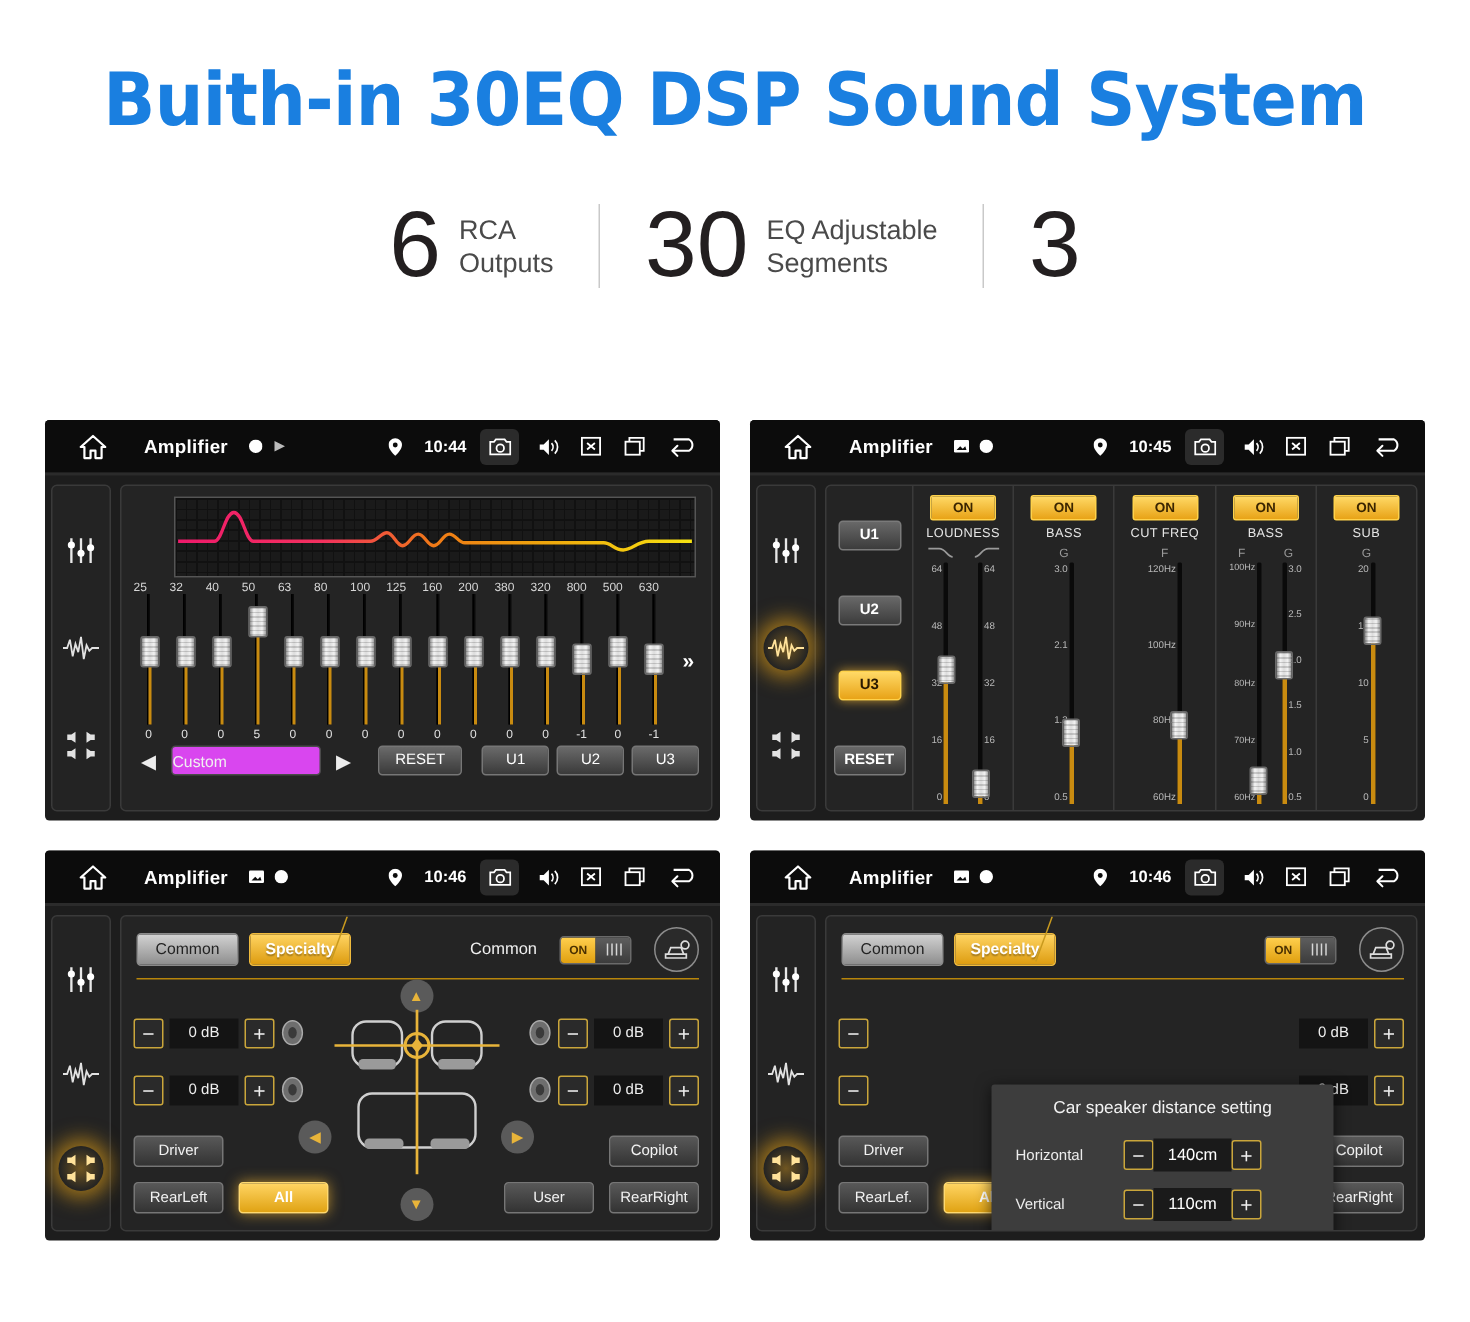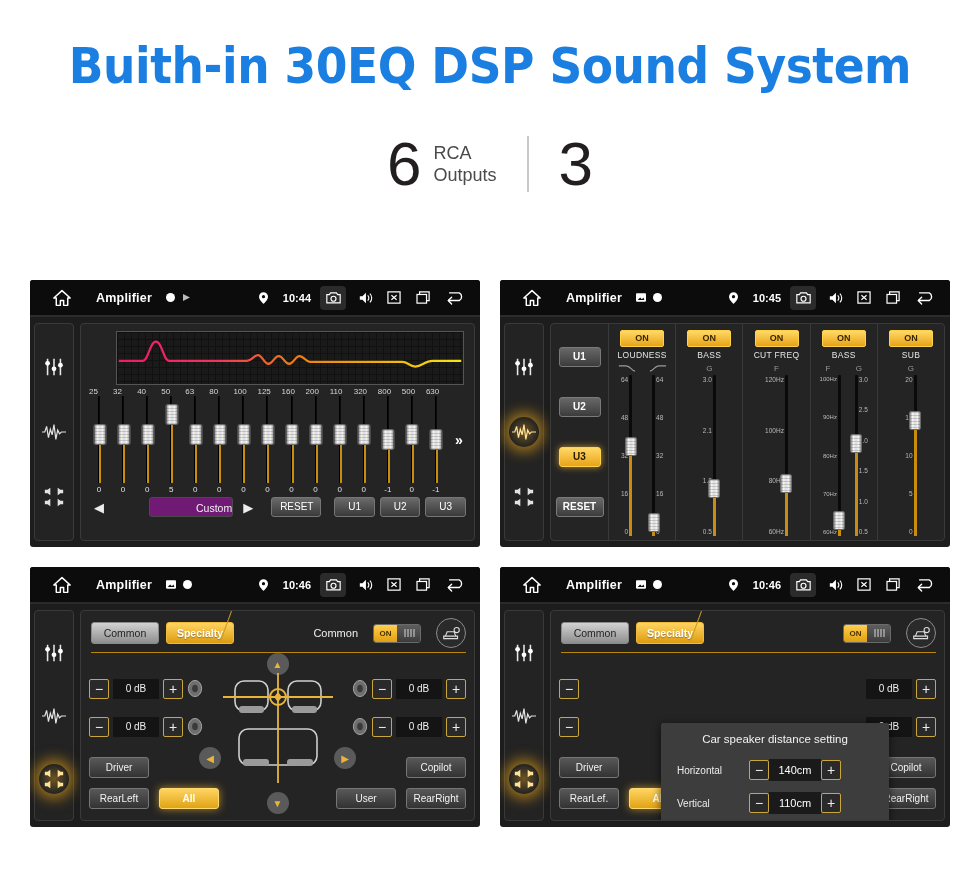--- a/index.html
+++ b/index.html
@@ -147,23 +147,23 @@
     background: linear-gradient(to right, #8d8d8d 0%, #f4f4f4 25%, #dcdcdc 50%, #f2f2f2 75%, #9a9a9a 100%);
     border: 1px solid #6a6a6a;
     background-image:
       repeating-linear-gradient(to bottom, rgba(0,0,0,0.16) 0 1px, transparent 1px 3px),
       linear-gradient(to right, #8d8d8d 0%, #f4f4f4 25%, #dcdcdc 50%, #f2f2f2 75%, #9a9a9a 100%);
   }
   .sl-val { font-size: 8px; color: #e2e2e2; margin-top: 2px; height: 11px; }
   .eq-bottom { display: flex; align-items: center; margin: 1px 8px 0 8px; gap: 5px; }
   .arrow-btn { color: #ededed; font-size: 13px; padding: 0 5px; }
   .preset-name {
-    width: 104px; height: 20px; line-height: 20px; text-align: right;
-    background: #701a75; border: 1px solid #4a4a4a; border-radius: 3px;
-    font-size: 10.5px; color: #f0f0f0; margin-left: 35px;
+    width: 104px; height: 20px; line-height: 20px; text-align: left;
+    background: #d946ef; border: 1px solid #4a4a4a; border-radius: 3px;
+    font-size: 10.5px; color: #f0f0f0;
   }
   .gbtn {
     height: 20px; line-height: 18px; text-align: center;
     background: linear-gradient(to bottom, #6a6a6a, #3a3a3a);
     border: 1px solid #767676; border-radius: 3px;
     font-size: 10px; color: #fff; padding: 0 8px; min-width: 40px;
   }
   .chev { color: #fff; font-size: 14px; font-weight: bold; margin-left: 2px;}
 
   
@@ -297,20 +297,27 @@
 
 <div class="stats-row">
   <div class="stat">
     <div class="stat-num">6</div>
     <div class="stat-txt">
       <div>RCA</div>
       <div>Outputs</div>
     </div>
   </div>
   <div class="stat-div"></div>
+  <div class="stat">
+    <div class="stat-num">30</div>
+    <div class="stat-txt">
+      <div>EQ Adjustable</div>
+      <div>Segments</div>
+    </div>
+  </div>
   <div class="stat-div"></div>
   <div class="stat">
     <div class="stat-num">3</div>
   </div>
 </div>
 
 <div class="panels">
 
   <div class="panel-row">
 
@@ -425,21 +432,21 @@
             <div class="freq-lbl">25</div>
             <div class="freq-lbl">32</div>
             <div class="freq-lbl">40</div>
             <div class="freq-lbl">50</div>
             <div class="freq-lbl">63</div>
             <div class="freq-lbl">80</div>
             <div class="freq-lbl">100</div>
             <div class="freq-lbl">125</div>
             <div class="freq-lbl">160</div>
             <div class="freq-lbl">200</div>
-            <div class="freq-lbl">110</div>
+            <div class="freq-lbl">380</div>
             <div class="freq-lbl">320</div>
             <div class="freq-lbl">800</div>
             <div class="freq-lbl">500</div>
             <div class="freq-lbl">630</div>
             <div style="width:18px"></div>
           </div>
 
           <div class="slider-row">
             <div class="sl-col">
                 <div class="sl-track">

